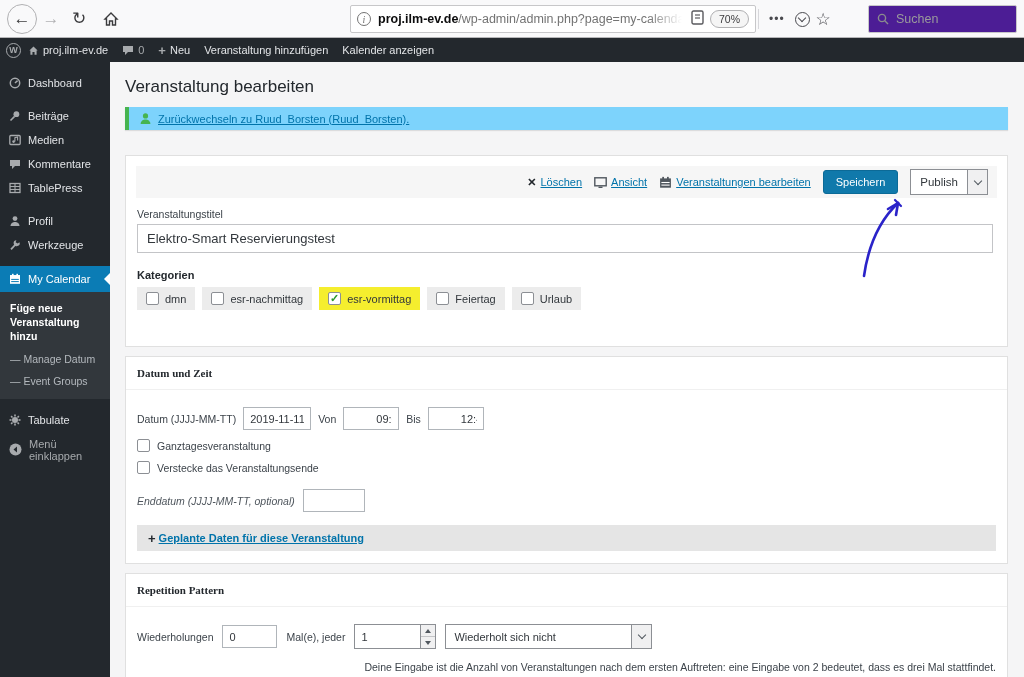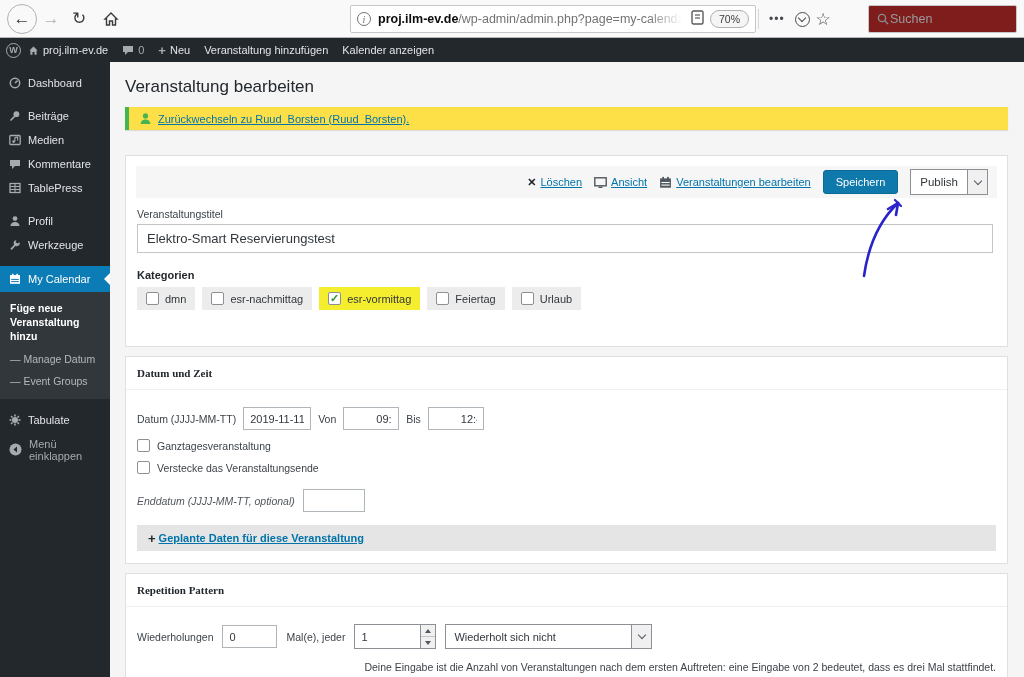--- a/index.html
+++ b/index.html
@@ -18,21 +18,21 @@
   .url-host { color:#0c0c0d; font-weight:700; }
   .url-path { color:#737373; }
   .reader-icon { flex:0 0 auto; margin:0 6px; }
   .zoom-pill { flex:0 0 auto; border:1px solid #b1b1b3; border-radius:10px; background:#f5f5f5; color:#3b3b3d; font-size:10.5px; padding:2px 8px; }
   .chrome-right { position:absolute; left:758px; top:0; height:38px; display:flex; align-items:center; gap:6px; }
   .chrome-sep { width:1px; height:20px; background:#d7d7db; }
   .dots-icon { color:#4a4a4f; font-size:12px; letter-spacing:1px; padding:0 4px; }
   .pocket-icon { width:15px; height:15px; border:1.5px solid #4a4a4f; border-radius:50%; display:flex; align-items:center; justify-content:center; }
   .pocket-icon span { width:6px; height:6px; border-right:1.5px solid #4a4a4f; border-bottom:1.5px solid #4a4a4f; transform:rotate(45deg); margin-top:-3px; }
   .star-icon { color:#4a4a4f; font-size:17px; }
-  .searchbox { position:absolute; left:868px; top:5px; width:149px; height:28px; background:#7f1d1d; border:1px solid #c7c7c9; border-radius:2px; display:flex; align-items:center; padding:0 8px; gap:1px; color:#9a9a9c; font-size:12.5px; }
+  .searchbox { position:absolute; left:868px; top:5px; width:149px; height:28px; background:#4c1d95; border:1px solid #c7c7c9; border-radius:2px; display:flex; align-items:center; padding:0 8px; gap:7px; color:#9a9a9c; font-size:12.5px; }
 
   
   .admin-bar { position:absolute; top:38px; left:0; width:1024px; height:24px; background:#23282d; display:flex; align-items:center; color:#eee; font-size:11px; }
   .ab-item { display:flex; align-items:center; gap:4px; padding:0 7px; height:100%; color:#e2e4e7; }
   .ab-icon { color:#a7aaad; display:flex; align-items:center; }
   .wp-logo { width:15px; height:15px; border:1.6px solid #a7aaad; border-radius:50%; color:#a7aaad; font-size:9px; font-weight:700; display:flex; align-items:center; justify-content:center; margin-left:6px; }
   .ab-count { color:#a7aaad; }
   .ab-plus { color:#a7aaad; font-size:13px; font-weight:700; }
 
   
@@ -42,21 +42,21 @@
   .side-gap { height:9px; }
   .side-item.active { background:#0b7cb5; color:#fff; position:relative; padding-top:7px; padding-bottom:7px; }
   .side-item.active::after { content:''; position:absolute; right:0; top:50%; margin-top:-6px; border:6px solid transparent; border-right-color:#fff; }
   .submenu { background:#32373c; padding:5px 0 7px; }
   .submenu-item { display:block; padding:4px 10px; color:#b4b9be; font-size:10.5px; line-height:1.35; }
   .submenu-item.current { color:#fff; font-weight:700; }
 
   
   .content { position:absolute; left:110px; top:62px; width:914px; bottom:0; background:#f5f5f6; overflow:hidden; }
   .page-title { margin:15px 0 10px 15px; font-size:17px; font-weight:400; color:#23282d; }
-  .notice { margin:0 16px 0 15px; background:#fde047; border-left:4px solid #46b450; box-shadow:0 1px 1px rgba(0,0,0,.1); padding:5px 10px; display:flex; align-items:center; gap:6px; font-size:11px; }
+  .notice { margin:0 16px 0 15px; background:#7dd3fc; border-left:4px solid #46b450; box-shadow:0 1px 1px rgba(0,0,0,.1); padding:5px 10px; display:flex; align-items:center; gap:6px; font-size:11px; }
   .notice a { color:#0073aa; }
   a { text-decoration:underline; cursor:pointer; }
 
   .panel { margin:0 16px 9px 15px; background:#fff; border:1px solid #e0e0e0; }
   .panel-main { margin-top:25px; }
 
   .panel-toolbar { margin:10px; background:#f6f6f6; height:32px; display:flex; align-items:center; justify-content:flex-end; gap:12px; padding:0 9px; font-size:11px; }
   .tb-link { display:flex; align-items:center; gap:4px; color:#0073aa; }
   .tb-link a { color:#0073aa; }
   .x-icon { color:#23282d; font-weight:700; font-size:11px; text-decoration:none; }

